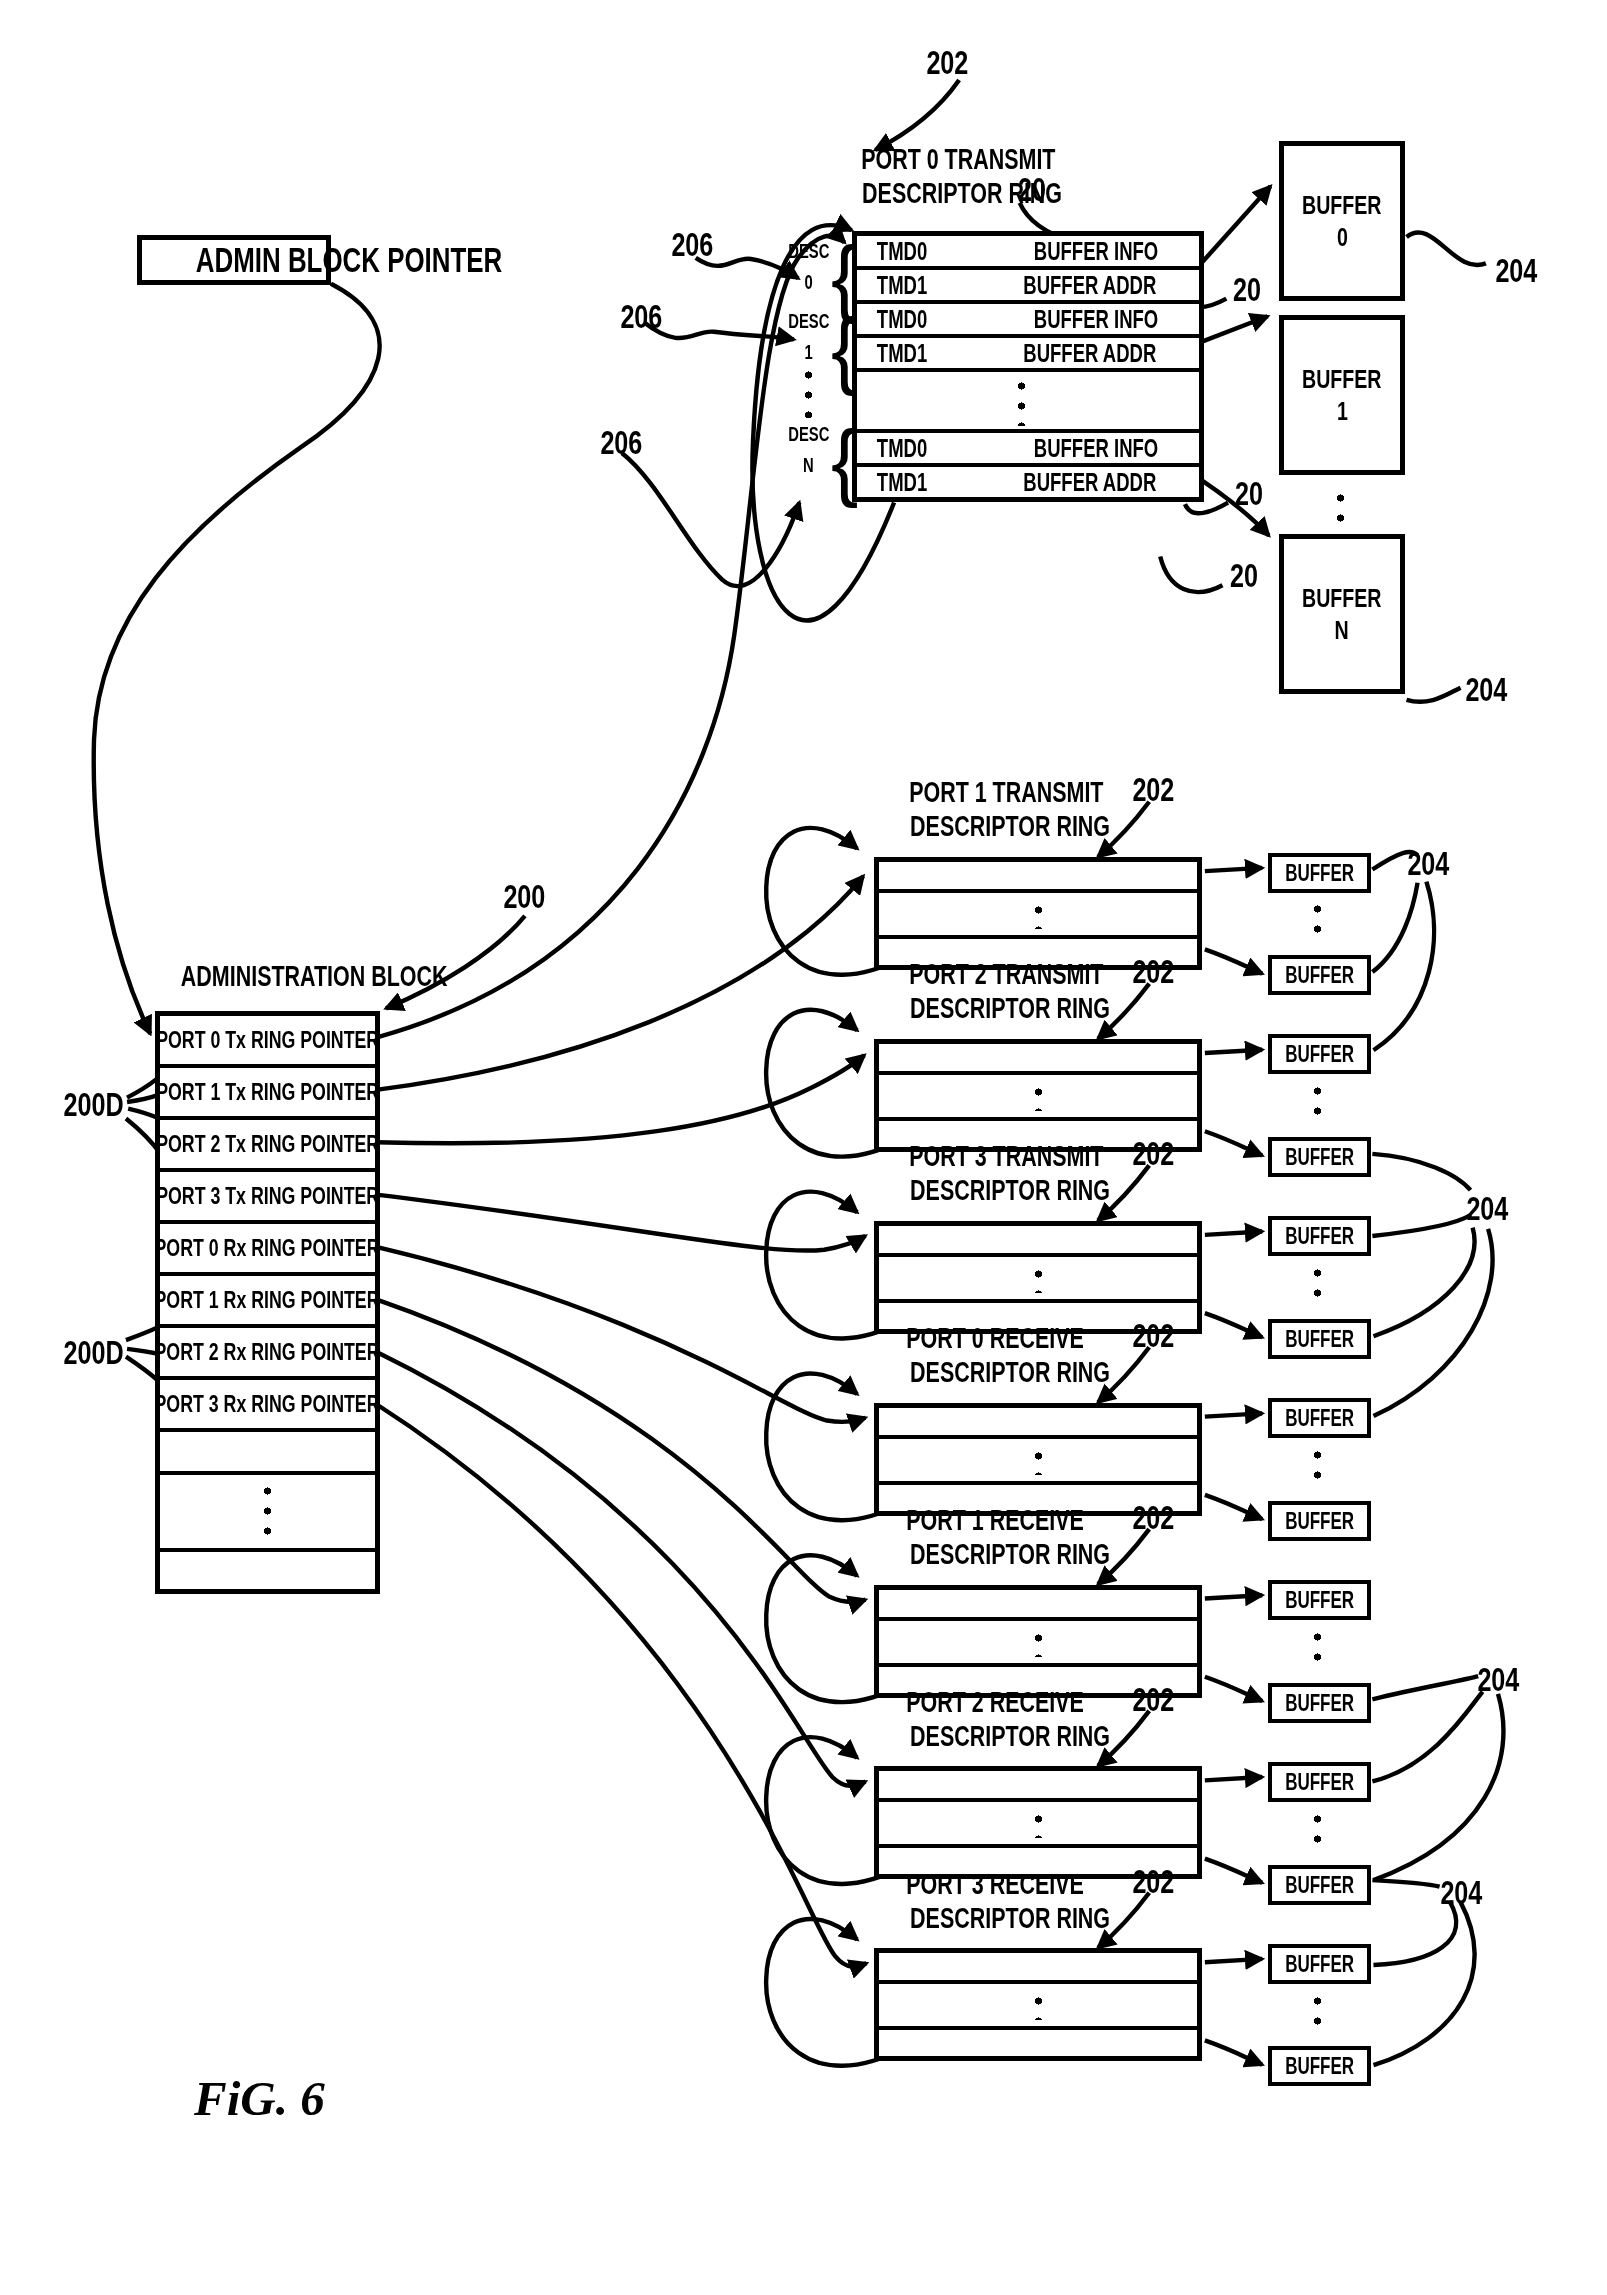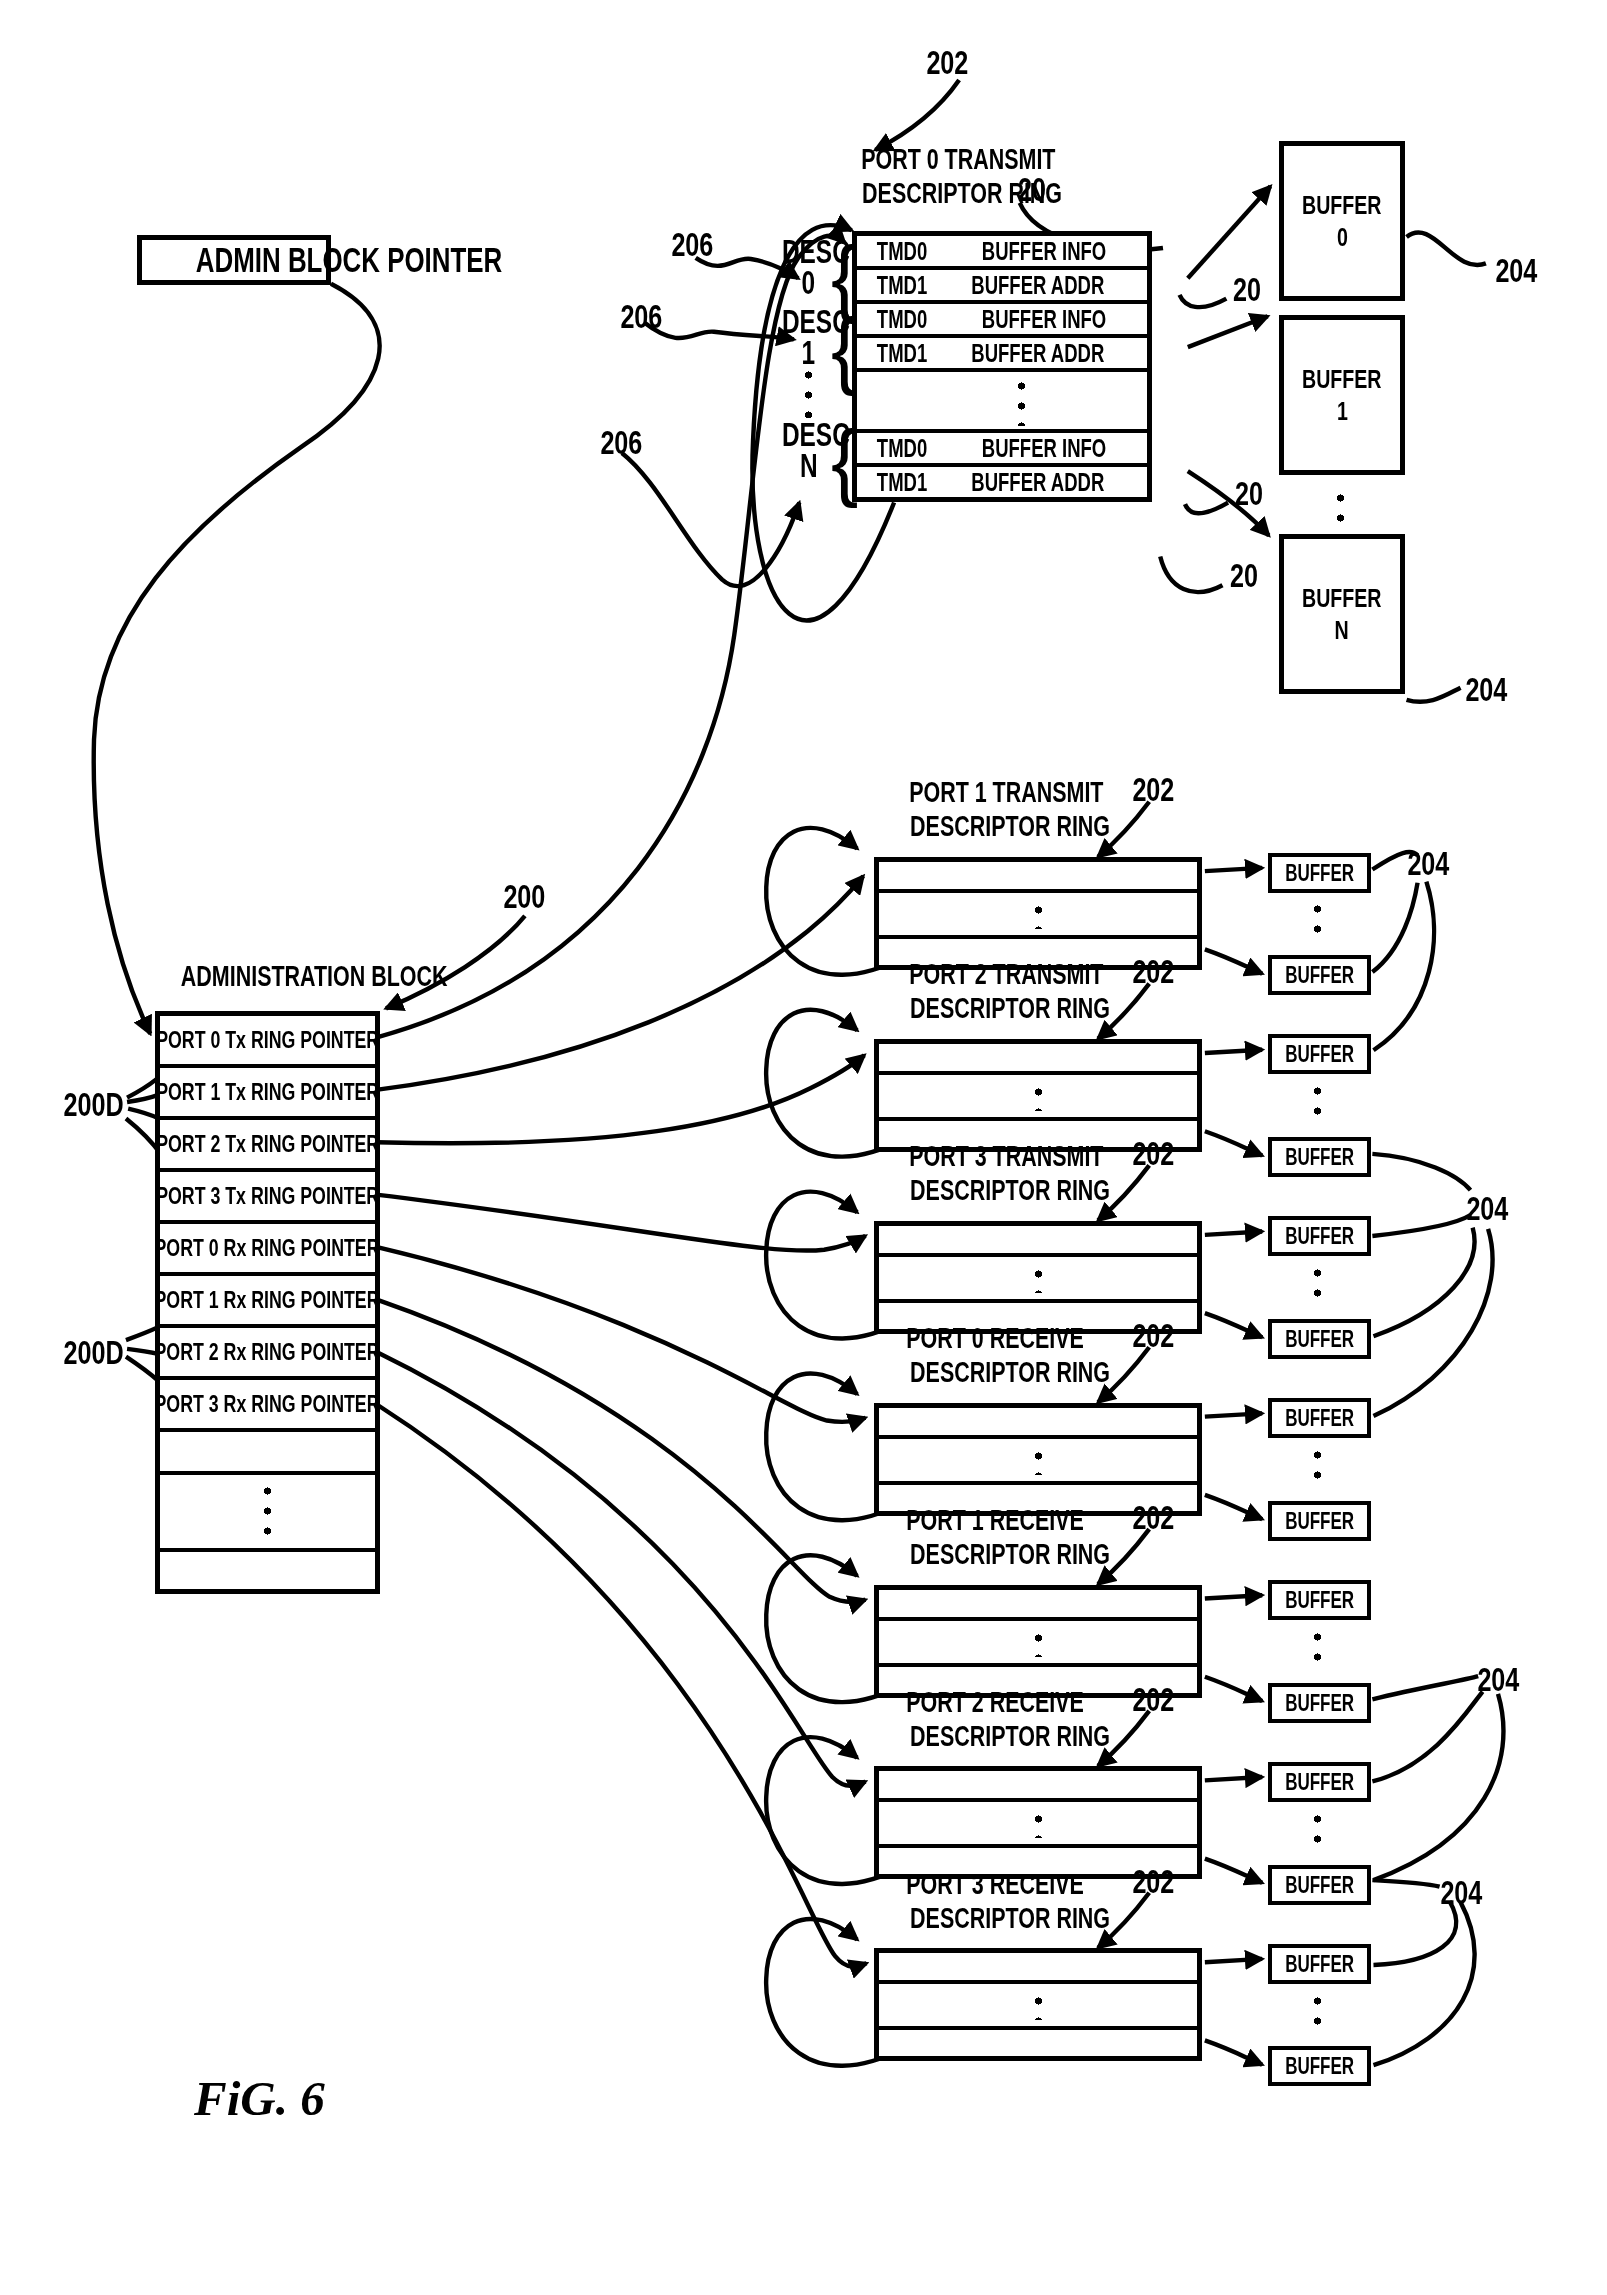--- a/index.html
+++ b/index.html
@@ -13,35 +13,35 @@
   
   .outline{border:5px solid #000;background:#fff;box-sizing:border-box;}
   .pabbox{width:194px;height:50px;display:flex;align-items:center;justify-content:flex-start;
           font-size:35px;font-weight:bold;}
   .adminbox{width:225px;}
   .arow{height:48px;border-bottom:4.4px solid #000;display:flex;align-items:center;justify-content:center;
         font-size:24px;font-weight:bold;text-align:center;}
   .arow.empty{height:39px;}
   .arow.dotsrow{height:73px;position:relative;}
   .arow.lastrow{height:37px;border-bottom:none;}
-  .ttable{width:300px;}
+  .ttable{width:352px;}
   .trow{height:30px;border-bottom:4.4px solid #000;display:flex;align-items:center;
         justify-content:space-between;padding:0 19px 0 11px;font-size:25px;font-weight:bold;}
   .trow.dotsrow{height:57px;position:relative;}
   .trow.lastrow{border-bottom:none;}
   .bigbuf{width:126px;height:160px;display:flex;flex-direction:column;align-items:center;
           justify-content:center;font-size:26.5px;font-weight:bold;line-height:32px;text-align:center;}
   .ringtitle{width:234px;}
   .ringbox{width:328px;}
   .rrow{height:26.5px;border-bottom:4.4px solid #000;}
   .rmid{height:42px;border-bottom:4.4px solid #000;position:relative;}
   .rrow.lastrow{border-bottom:none;}
   .sbuf{width:95px;height:32px;border:4.4px solid #000;background:#fff;display:flex;align-items:center;
         justify-content:center;font-size:23px;font-weight:bold;}
-  .desclbl{width:77px;text-align:center;font-size:33px;font-weight:bold;line-height:31px;}
+  .desclbl{width:77px;text-align:center;font-size:20px;font-weight:bold;line-height:31px;}
   .brace{font-size:82px;font-weight:400;transform:scaleY(1.05);}
   .brace::before{content:"{";}
   .vdots{width:8.8px;background-image:radial-gradient(circle 3.6px,#000 97%,rgba(0,0,0,0) 100%);
          background-size:8.8px 20px;background-repeat:repeat-y;background-position:center top;}
   .figcap{font-family:"Liberation Serif",serif;font-style:italic;font-weight:bold;font-size:49px;}
   svg{position:absolute;left:0;top:0;}
 </style>
 </head>
 <body>
 

